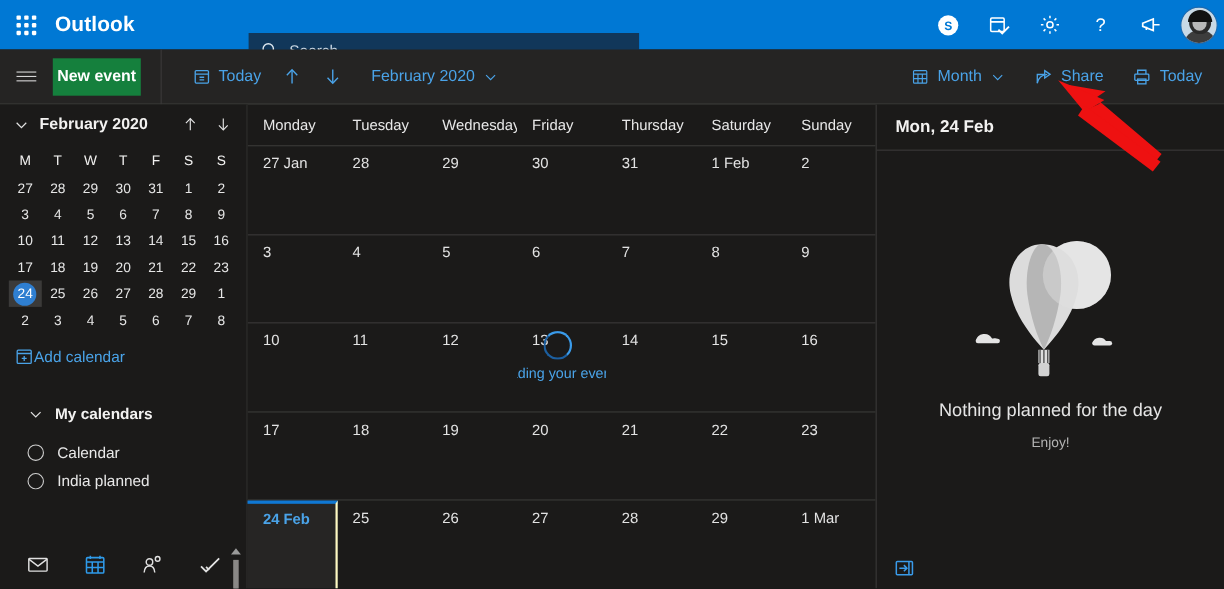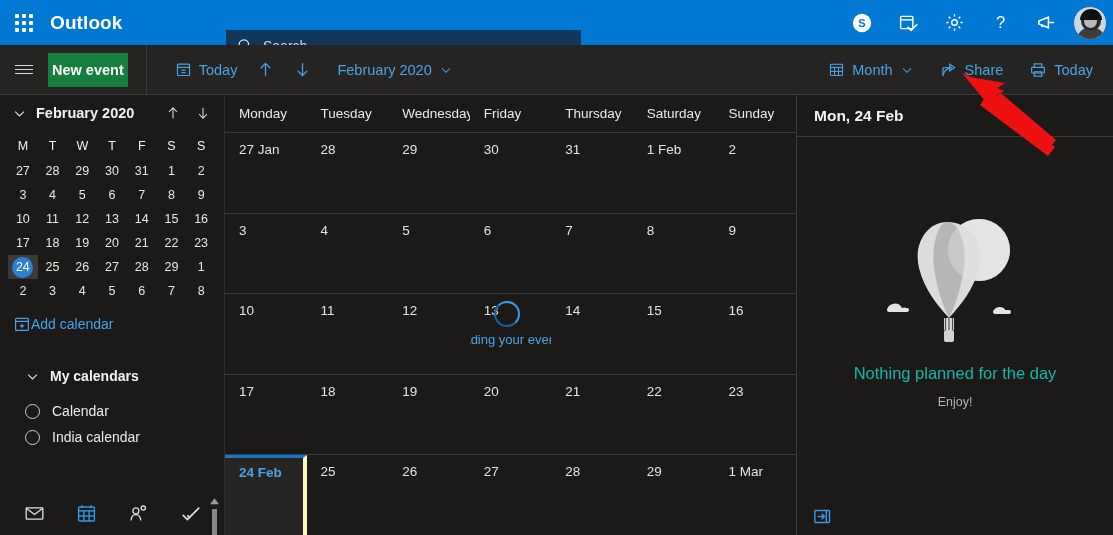--- a/index.html
+++ b/index.html
@@ -115,35 +115,35 @@
   .calendar { flex: 1; background: #1b1a19; display: flex; flex-direction: column; min-width: 0; }
   .dow-row { display: grid; grid-template-columns: repeat(7, 1fr); height: 38px; border-bottom: 1px solid #3b3a39; }
   .dow-row div {
     display: flex; align-items: center; font-size: 13.5px; color: #e8e8e8;
     padding-left: 14px; overflow: hidden; white-space: nowrap;
   }
   .weeks { flex: 1; display: flex; flex-direction: column; }
   .week { flex: 1; display: grid; grid-template-columns: repeat(7, 1fr); border-bottom: 1px solid #3b3a39; }
   .day { position: relative; padding: 7px 0 0 14px; overflow: hidden; }
   .day .num { font-size: 13.5px; color: #e3e3e3; }
-  .day.today { background: #262524; border-top: 3px solid #0f78d4; padding-top: 5px; border-right: 4px solid #fef9c3;}
+  .day.today { background: #262524; border-top: 3px solid #0f78d4; padding-top: 5px; border-right: 2px solid #fef9c3;}
   .day.today .num { color: #4aa3e8; font-weight: bold; }
   .loading-wrap { position: absolute; left: 0; top: 0; width: 100%; height: 100%; pointer-events: none; }
   .spinner {
     position: absolute; left: 24px; top: 7px; width: 26px; height: 26px;
     border-radius: 50%; border: 2.6px solid #1c5fa0; border-top-color: #3a9bea; border-right-color: #3a9bea;
   }
   .loading-text { position: absolute; left: -60px; top: 38px; width: 210px; text-align: center; font-size: 13px; color: #4aa3e8; }
 
   
   .agenda { width: 317px; flex: 0 0 317px; background: #1b1a19; border-left: 1px solid #3b3a39; position: relative; }
   .agenda-head { height: 42px; display: flex; align-items: center; padding-left: 17px; border-bottom: 1px solid #3b3a39; }
   .agenda-date { font-size: 15.5px; font-weight: bold; color: #f3f2f1; }
   .agenda-body { height: 355px; display: flex; flex-direction: column; align-items: center; justify-content: center; padding-bottom: 14px; }
-  .empty-title { font-size: 16.5px; color: #14b8a6; margin-top: 18px; }
+  .empty-title { font-size: 16.5px; color: #e5e5e5; margin-top: 18px; }
   .empty-sub { font-size: 12.5px; color: #b4b4b4; margin-top: 12px; }
   .agenda-foot { position: absolute; left: 0; bottom: 0; width: 100%; height: 38px; display: flex; align-items: center; padding-left: 14px; }
   .foot-icon { width: 26px; height: 22px; display:flex; align-items:center; justify-content:center; cursor: pointer; }
 
   .arrow-overlay { position: absolute; left: 960px; top: 72px; pointer-events: none; z-index: 50; }
 </style>
 </head>
 <body>
 
 <div class="topbar">
@@ -387,21 +387,21 @@
           <path d="M5 9 L12 16 L19 9"></path>
         </svg>
         <span class="cal-group-label">My calendars</span>
       </div>
       <div class="cal-item">
         <div class="cal-dot"></div>
         <span class="cal-item-label">Calendar</span>
       </div>
       <div class="cal-item" style="height:16px; overflow:hidden;">
         <div class="cal-dot"></div>
-        <span class="cal-item-label">India calendar</span>
+        <span class="cal-item-label">India planned</span>
       </div>
     </div>
 
     <div class="sb-scroll">
       <svg width="11" height="9" viewBox="0 0 12 10" style="position:absolute;left:0;top:0;">
         <path d="M6 1.5 L11 8 L1 8 Z" fill="#9a9a9a"></path>
       </svg>
       <div class="sb-track"></div>
       <div class="sb-thumb"></div>
 

